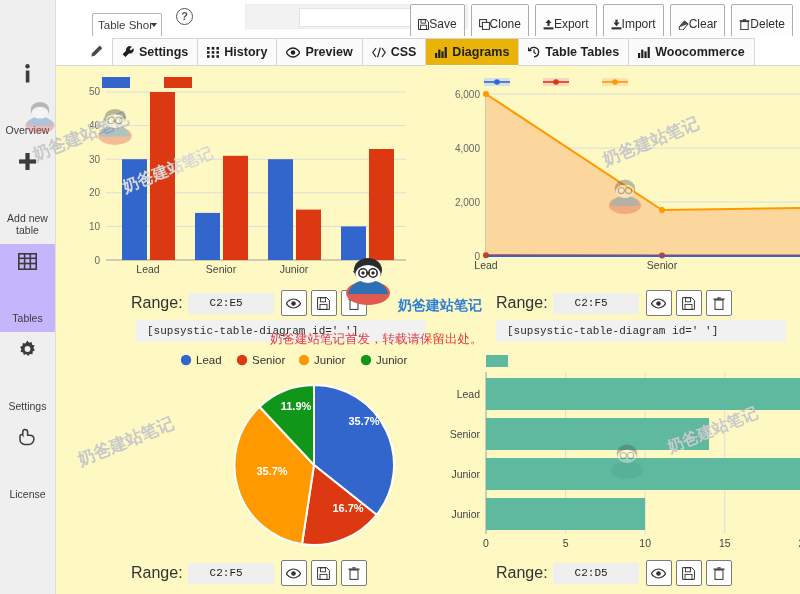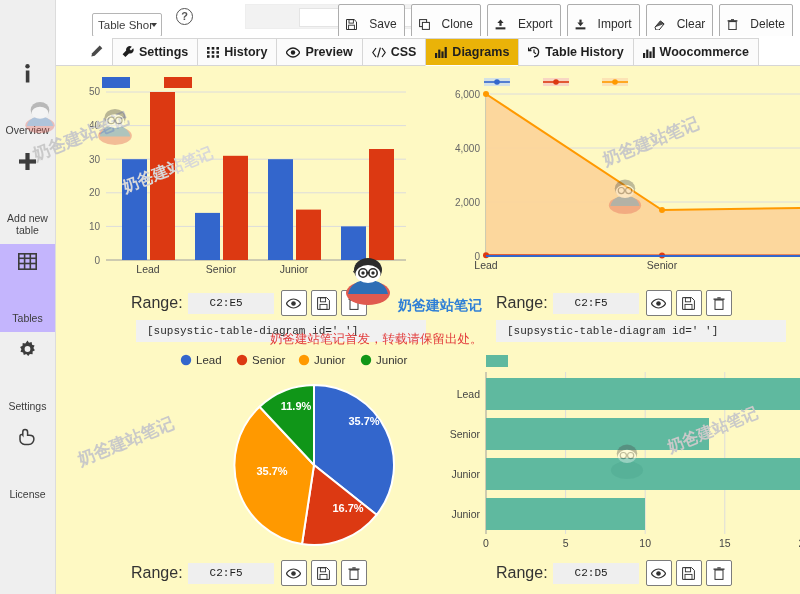--- a/index.html
+++ b/index.html
@@ -57,21 +57,21 @@
     background:#f2f2f2; border:1px solid #eeeeee;
   }
   #search-input {
     position:absolute; left:53px; top:3px; width:122px; height:19px;
     background:#ffffff; border:1px solid #e4e4e4; outline:none;
     font-family:"Liberation Sans", sans-serif; font-size:11px; padding:0 4px;
   }
   #actions { position:absolute; right:7px; top:4px; display:flex; gap:6px; }
   .act-btn {
     height:40px; border:1px solid #adadad; background:#fdfdfd; border-radius:2px;
-    display:flex; align-items:center; gap:12px; padding:0 7px;
+    display:flex; align-items:center; gap:0; padding:0 7px;
     font-size:12px; color:#2f2f2f; cursor:pointer; white-space:nowrap;
     font-family:"Liberation Sans", sans-serif;
   }
   .act-ico { font-size:11px; line-height:11px; display:flex; align-items:center; }
 
   
   #tabstrip {
     position:absolute; left:56px; top:36px; right:0; height:30px;
     border-bottom:1px solid #d6d6d6; background:#fff;
   }
@@ -362,21 +362,21 @@
     </div>
 
     <div class="tab">
       <span class="tab-ico">
         <svg width="12" height="12" viewBox="0 0 12 12">
             <path d="M1.6 4.2A4.7 4.7 0 116 10.8" fill="none" stroke="#1f1f1f" stroke-width="1.3"></path>
             <path d="M0.4 1.4v3.1h3.1" fill="none" stroke="#1f1f1f" stroke-width="1.3"></path>
             <path d="M6 3.5v3l2 1.2" fill="none" stroke="#1f1f1f" stroke-width="1.2"></path>
           </svg>
       </span>
-      <span>Table History</span>
+      <span>Table Tables</span>
     </div>
 
     <div class="tab">
       <span class="tab-ico">
         <svg width="12" height="11" viewBox="0 0 12 11">
             <g fill="#1f1f1f">
               <rect x="0" y="6" width="2.2" height="5"></rect>
               <rect x="3.2" y="2.6" width="2.2" height="8.4"></rect>
               <rect x="6.4" y="4.4" width="2.2" height="6.6"></rect>
               <rect x="9.6" y="0" width="2.2" height="11"></rect>

